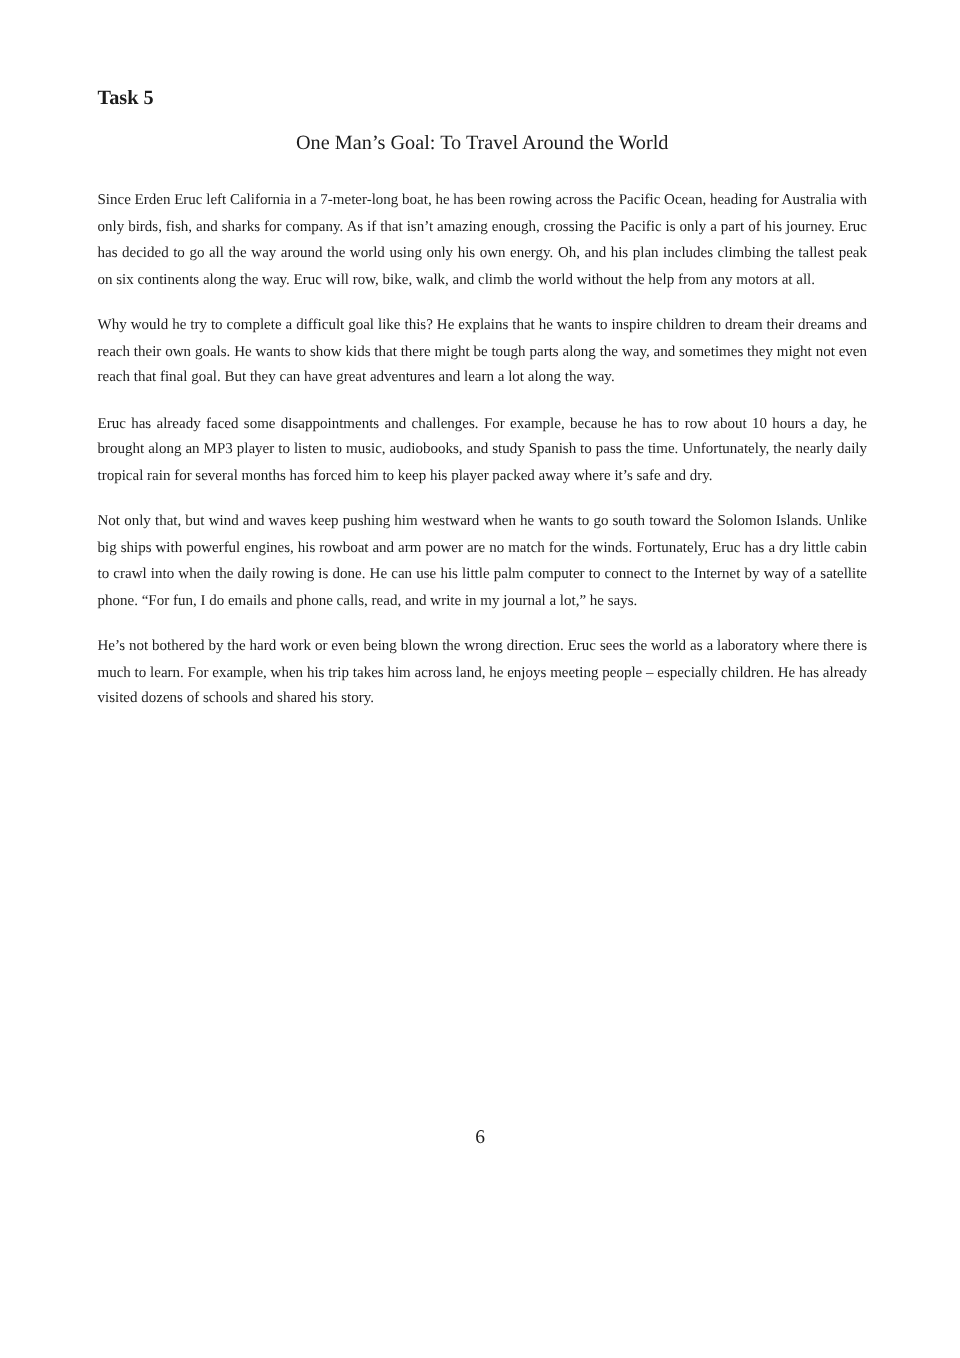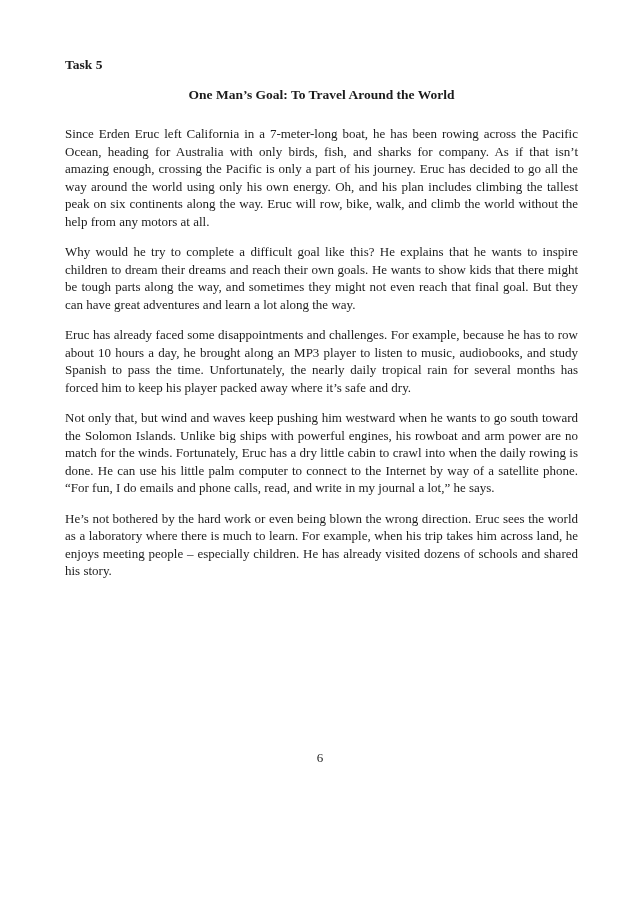--- a/index.html
+++ b/index.html
@@ -37,27 +37,27 @@
   }
   .instruction {
     font-weight: bold;
     font-size: 13.2px;
     line-height: 16px;
     margin: 0;
     text-align: left;
   }
   .passage-title {
     font-size: 13.5px;
-    font-weight: bold;
+    font-weight: normal;
     text-align: center;
     margin: 0 0 22px 0;
     line-height: 16px;
   }
   .para {
-    font-size: 13px;
+    font-size: 10px;
     line-height: 17.5px;
     text-align: justify;
     margin: 0 0 13px 0;
   }
   .page-number {
     position: absolute;
     bottom: 42px;
     left: 0;
     width: 100%;
     text-align: center;

